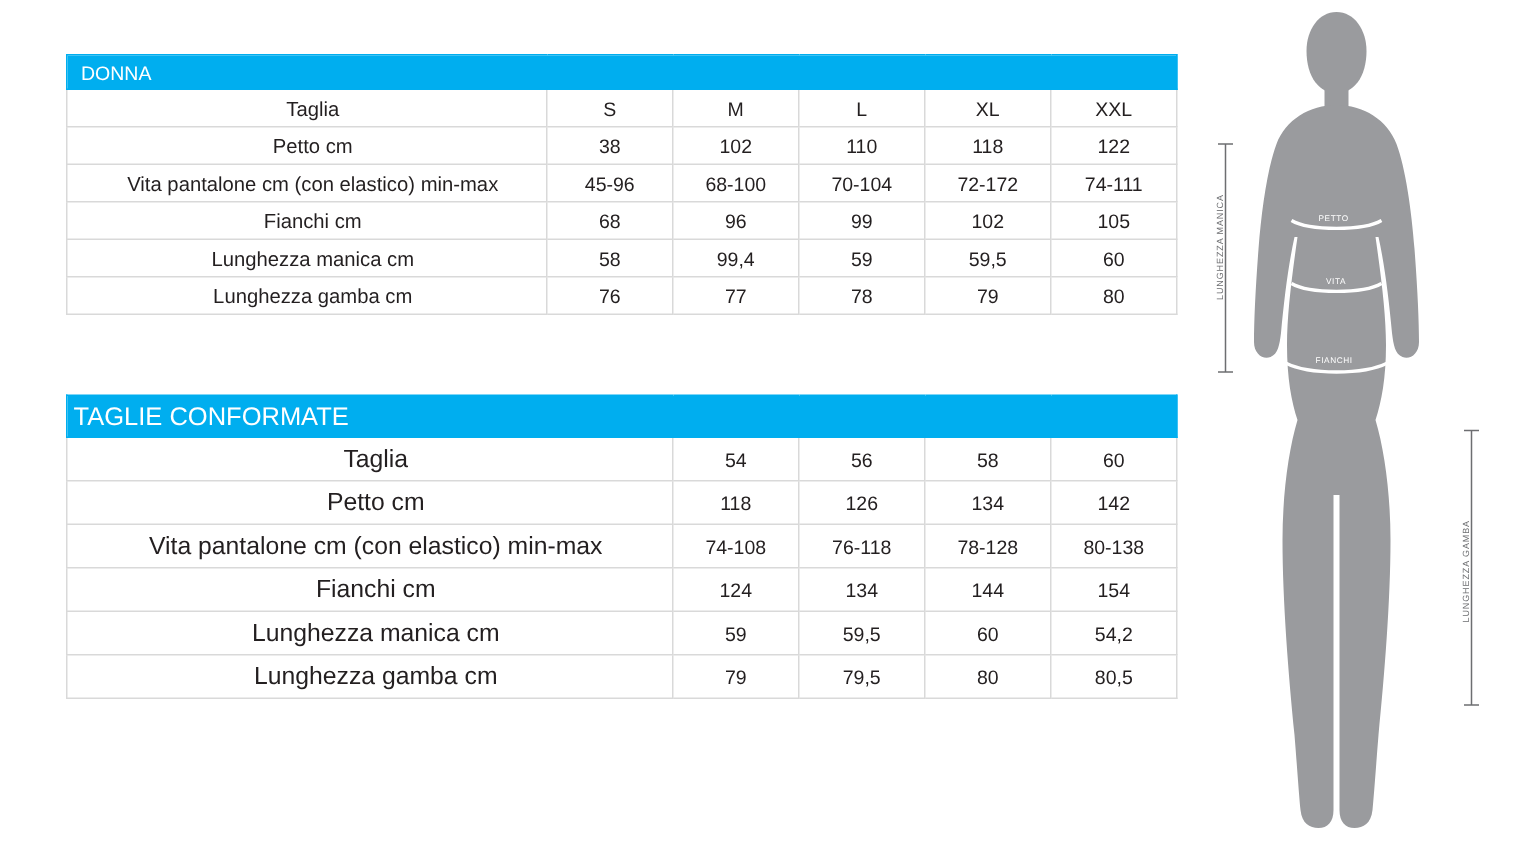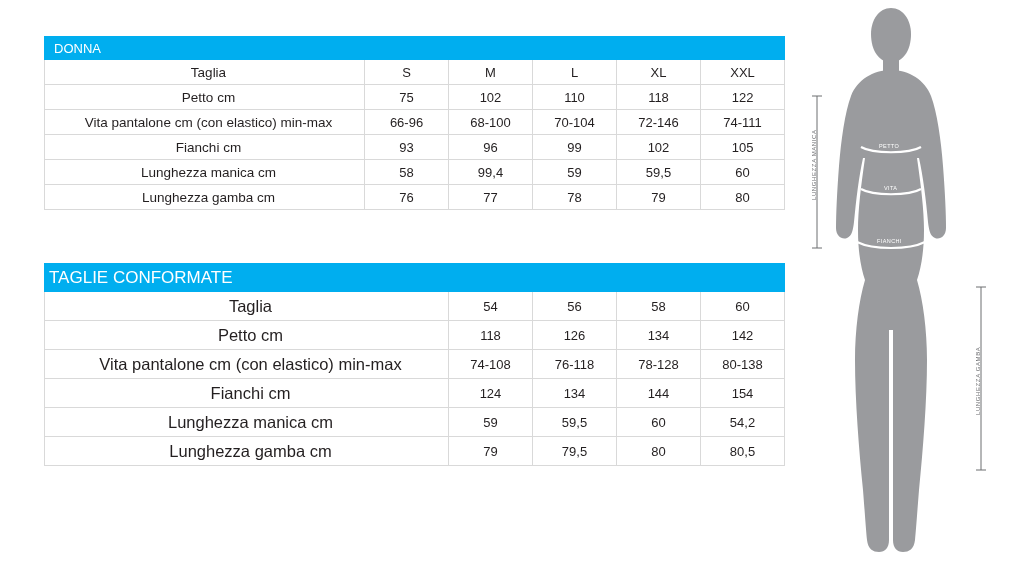--- a/index.html
+++ b/index.html
@@ -139,37 +139,37 @@
       <tr>
         <td class="label-cell">Taglia</td>
         <td>S</td>
         <td>M</td>
         <td>L</td>
         <td>XL</td>
         <td>XXL</td>
       </tr>
       <tr>
         <td class="label-cell">Petto cm</td>
-        <td>75</td>
+        <td>38</td>
         <td>102</td>
         <td>110</td>
         <td>118</td>
         <td>122</td>
       </tr>
       <tr>
         <td class="label-cell">Vita pantalone cm (con elastico) min-max</td>
-        <td>66-96</td>
+        <td>45-96</td>
         <td>68-100</td>
         <td>70-104</td>
-        <td>72-146</td>
+        <td>72-172</td>
         <td>74-111</td>
       </tr>
       <tr>
         <td class="label-cell">Fianchi cm</td>
-        <td>93</td>
+        <td>68</td>
         <td>96</td>
         <td>99</td>
         <td>102</td>
         <td>105</td>
       </tr>
       <tr>
         <td class="label-cell">Lunghezza manica cm</td>
         <td>58</td>
         <td>99,4</td>
         <td>59</td>

